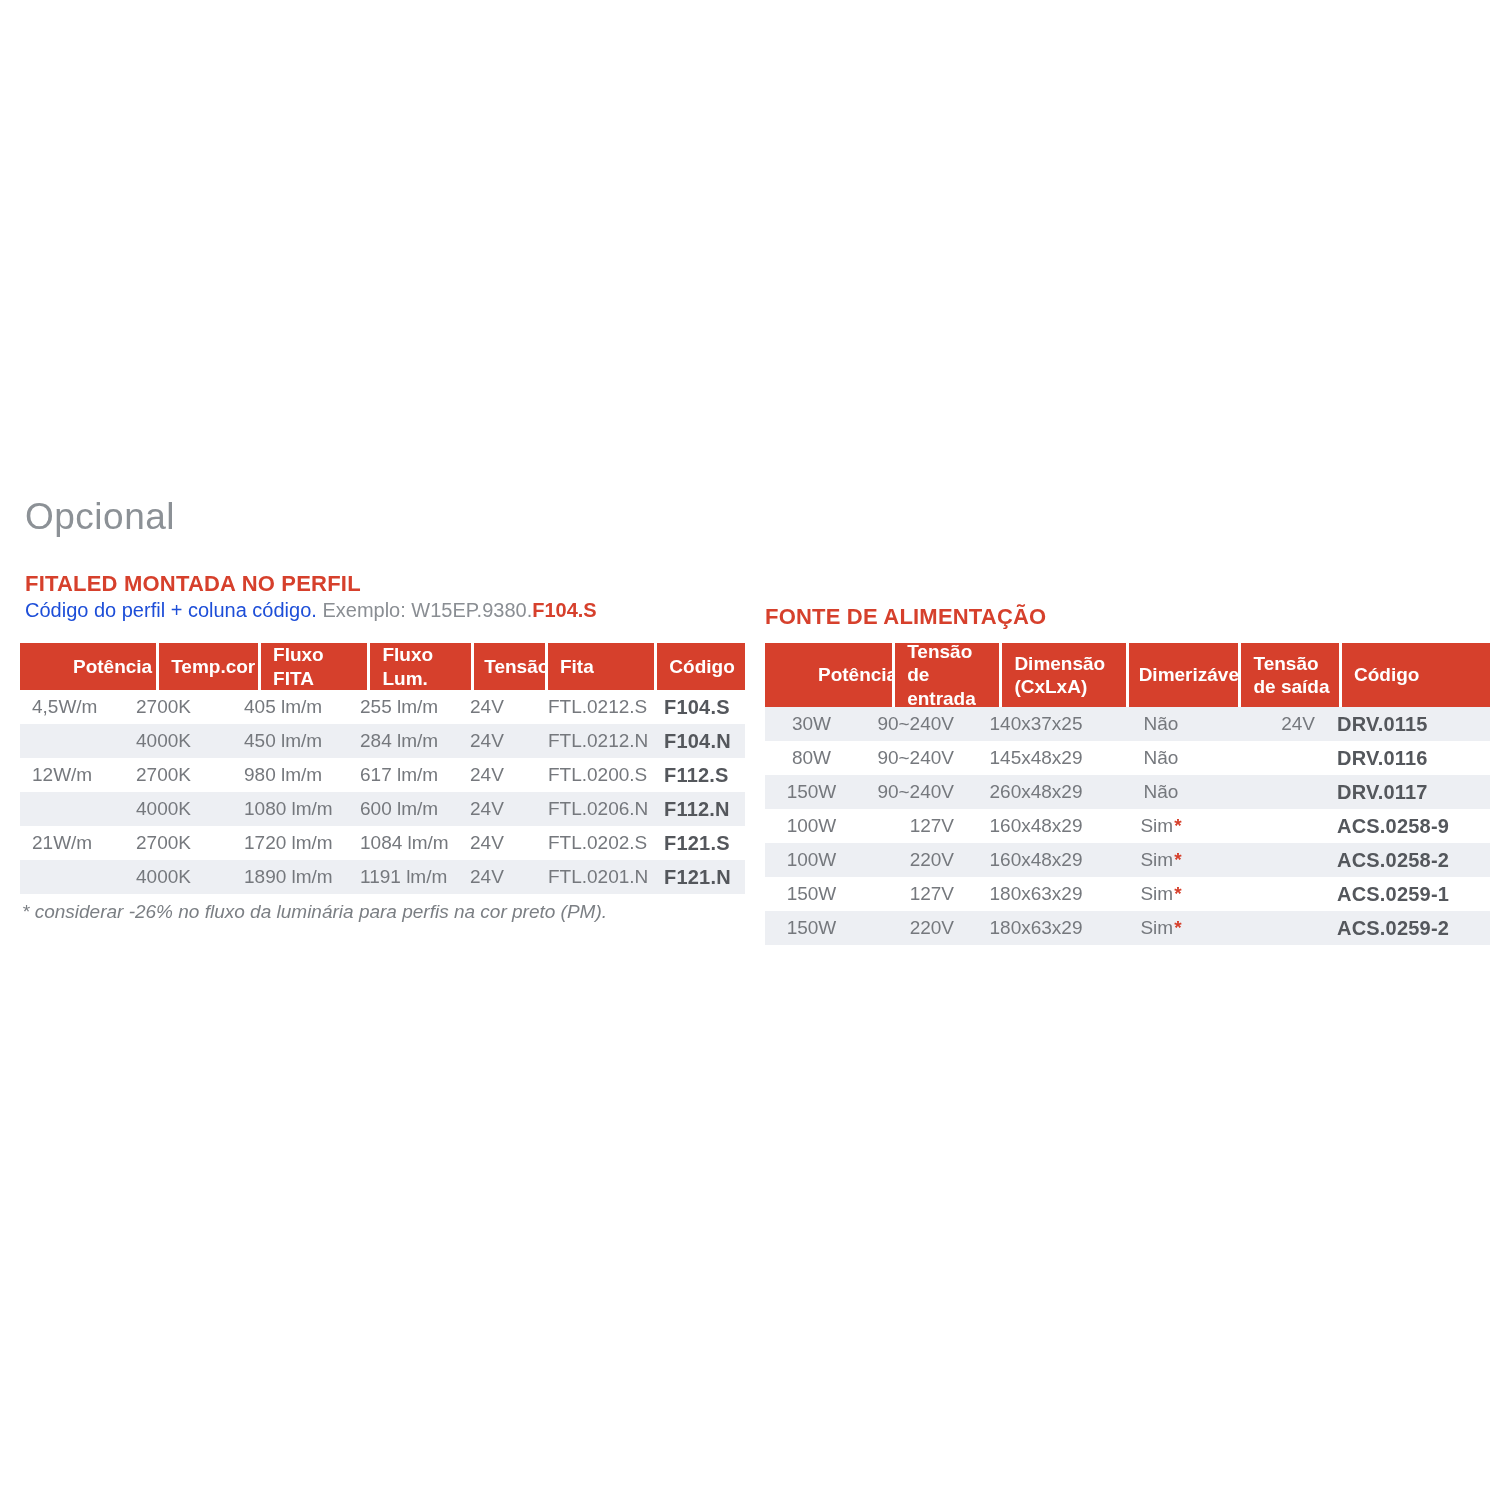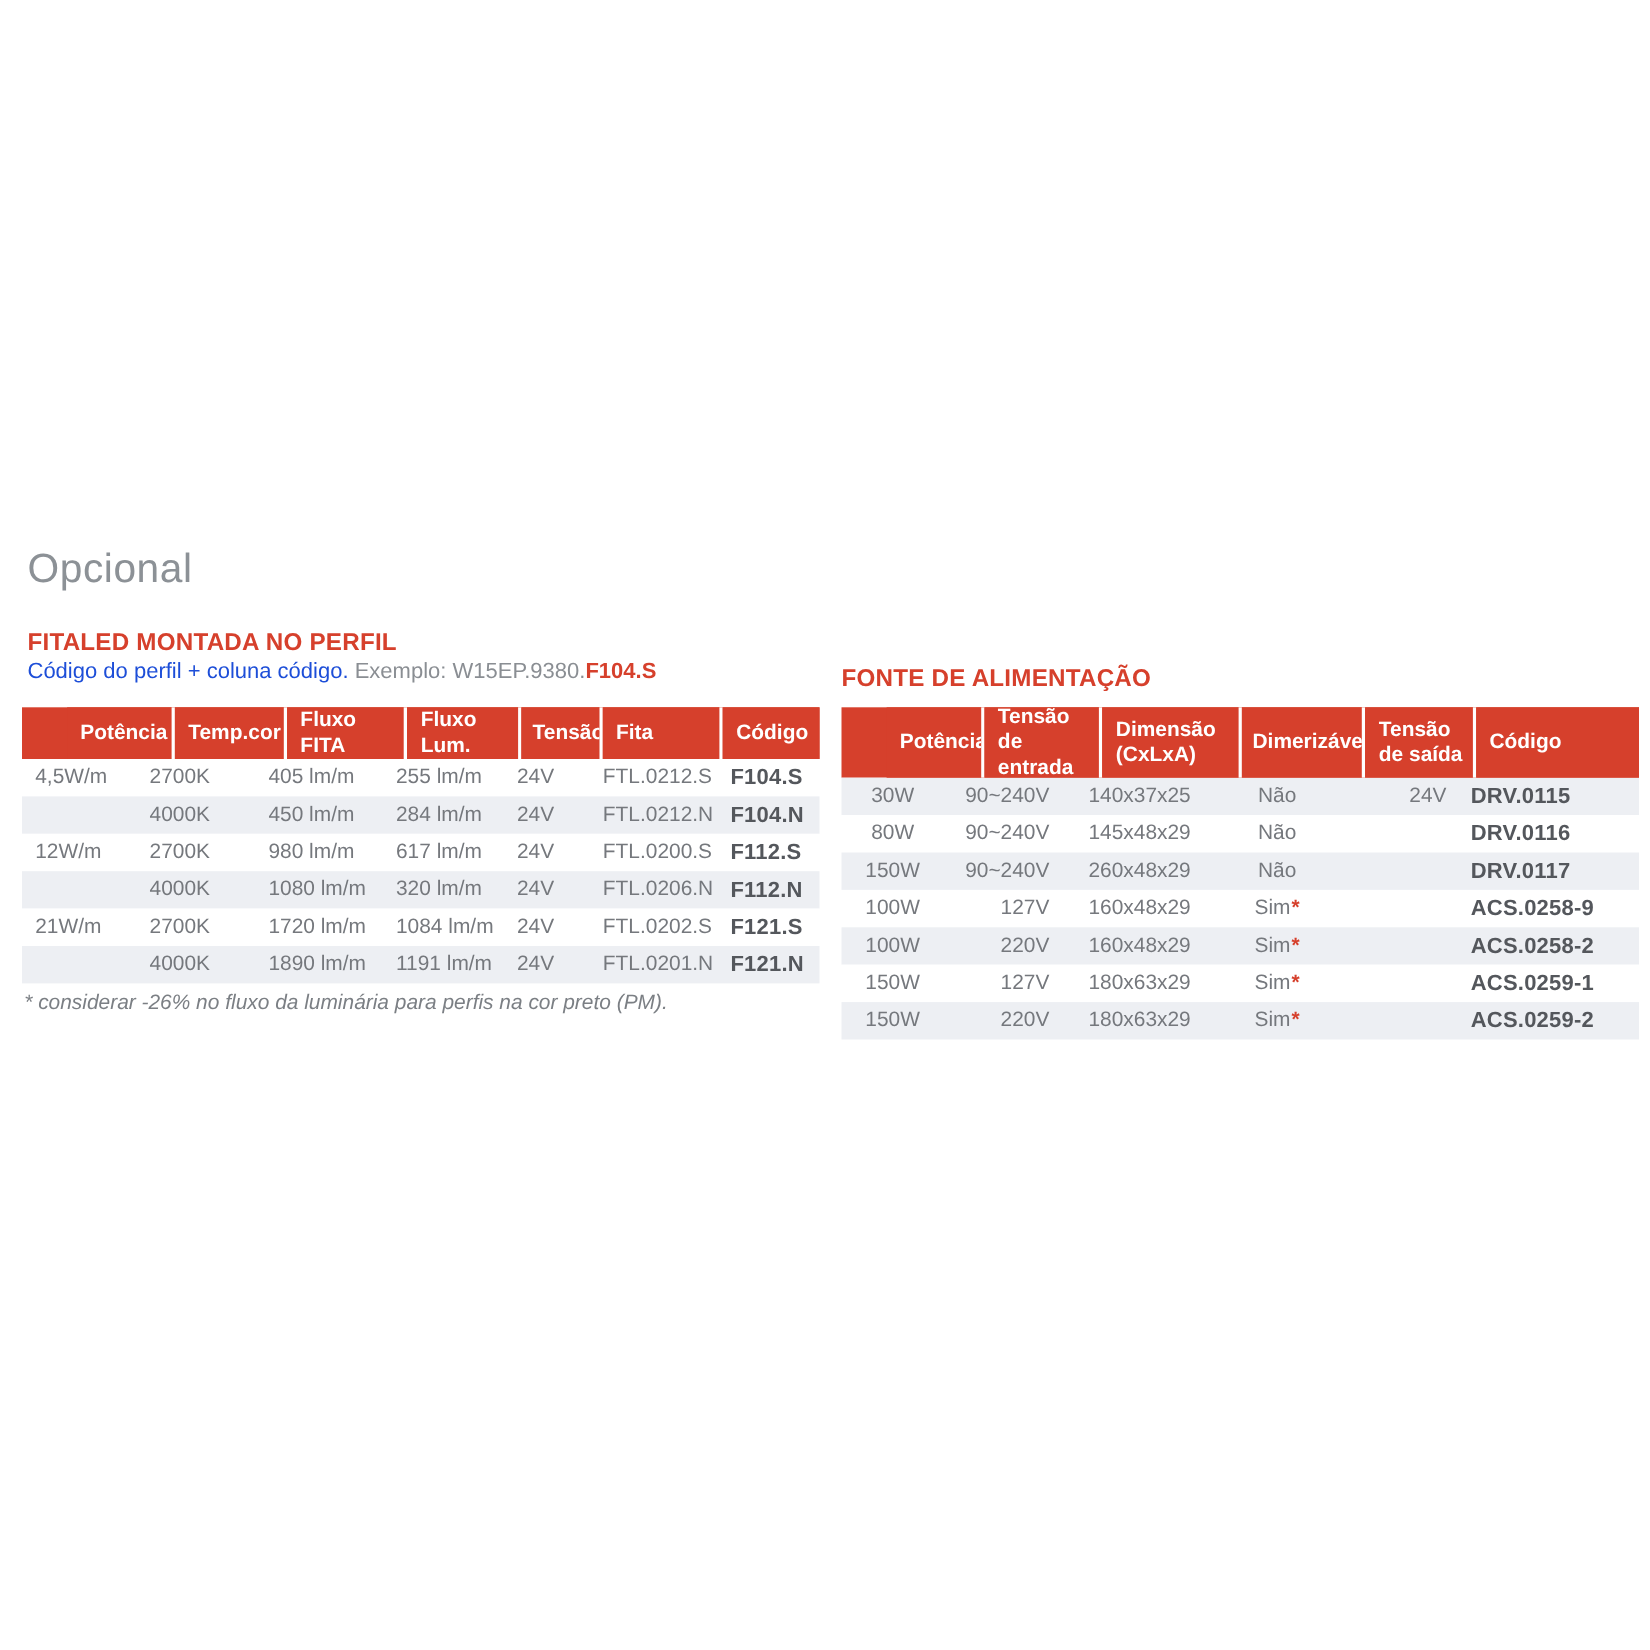--- a/index.html
+++ b/index.html
@@ -113,21 +113,21 @@
         <div class="td c2">980 lm/m</div>
         <div class="td c3">617 lm/m</div>
         <div class="td c4">24V</div>
         <div class="td c5">FTL.0200.S</div>
         <div class="td c6 code">F112.S</div>
       </div>
       <div class="tr data stripe">
         <div class="td c0"></div>
         <div class="td c1">4000K</div>
         <div class="td c2">1080 lm/m</div>
-        <div class="td c3">320 lm/m</div>
+        <div class="td c3">600 lm/m</div>
         <div class="td c4">24V</div>
         <div class="td c5">FTL.0206.N</div>
         <div class="td c6 code">F112.N</div>
       </div>
       <div class="tr data">
         <div class="td c0">21W/m</div>
         <div class="td c1">2700K</div>
         <div class="td c2">1720 lm/m</div>
         <div class="td c3">1084 lm/m</div>
         <div class="td c4">24V</div>

